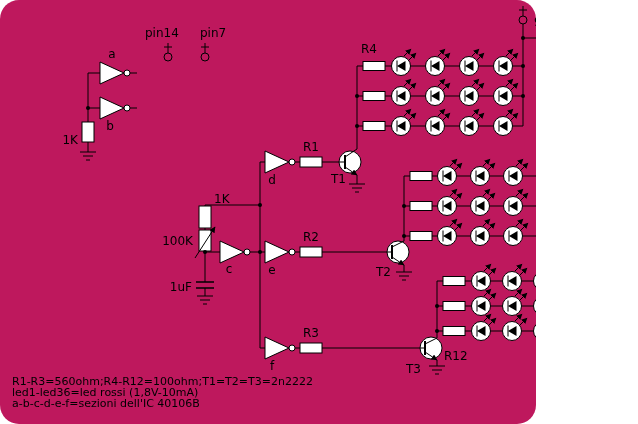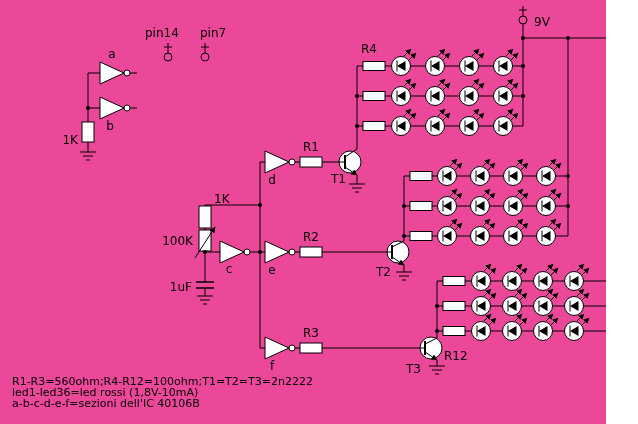--- a/index.html
+++ b/index.html
@@ -1,17 +1,17 @@
 <!DOCTYPE html>
 <html><head>
 <meta charset="utf-8">
 <style>
   html,body{margin:0;padding:0;background:#ffffff;}
-  .page{position:relative;width:606px;height:424px;background:#ec4899;overflow:hidden;
-        font-family:"DejaVu Sans", sans-serif;}
+  .page{position:relative;width:536px;height:424px;background:#be185d;overflow:hidden;
+        font-family:"DejaVu Sans", sans-serif;border-radius:19px;}
   svg text{font-family:"DejaVu Sans", sans-serif;font-size:12px;fill:#000;}
   svg text.note{font-size:11px;}
 </style>
 </head>
 <body>
 
 <div class="page">
 <svg viewBox="0 0 638 424" width="638" height="424">
   <defs>
     <marker id="ah" markerWidth="7" markerHeight="7" refX="5.5" refY="3" orient="auto" markerUnits="userSpaceOnUse">

